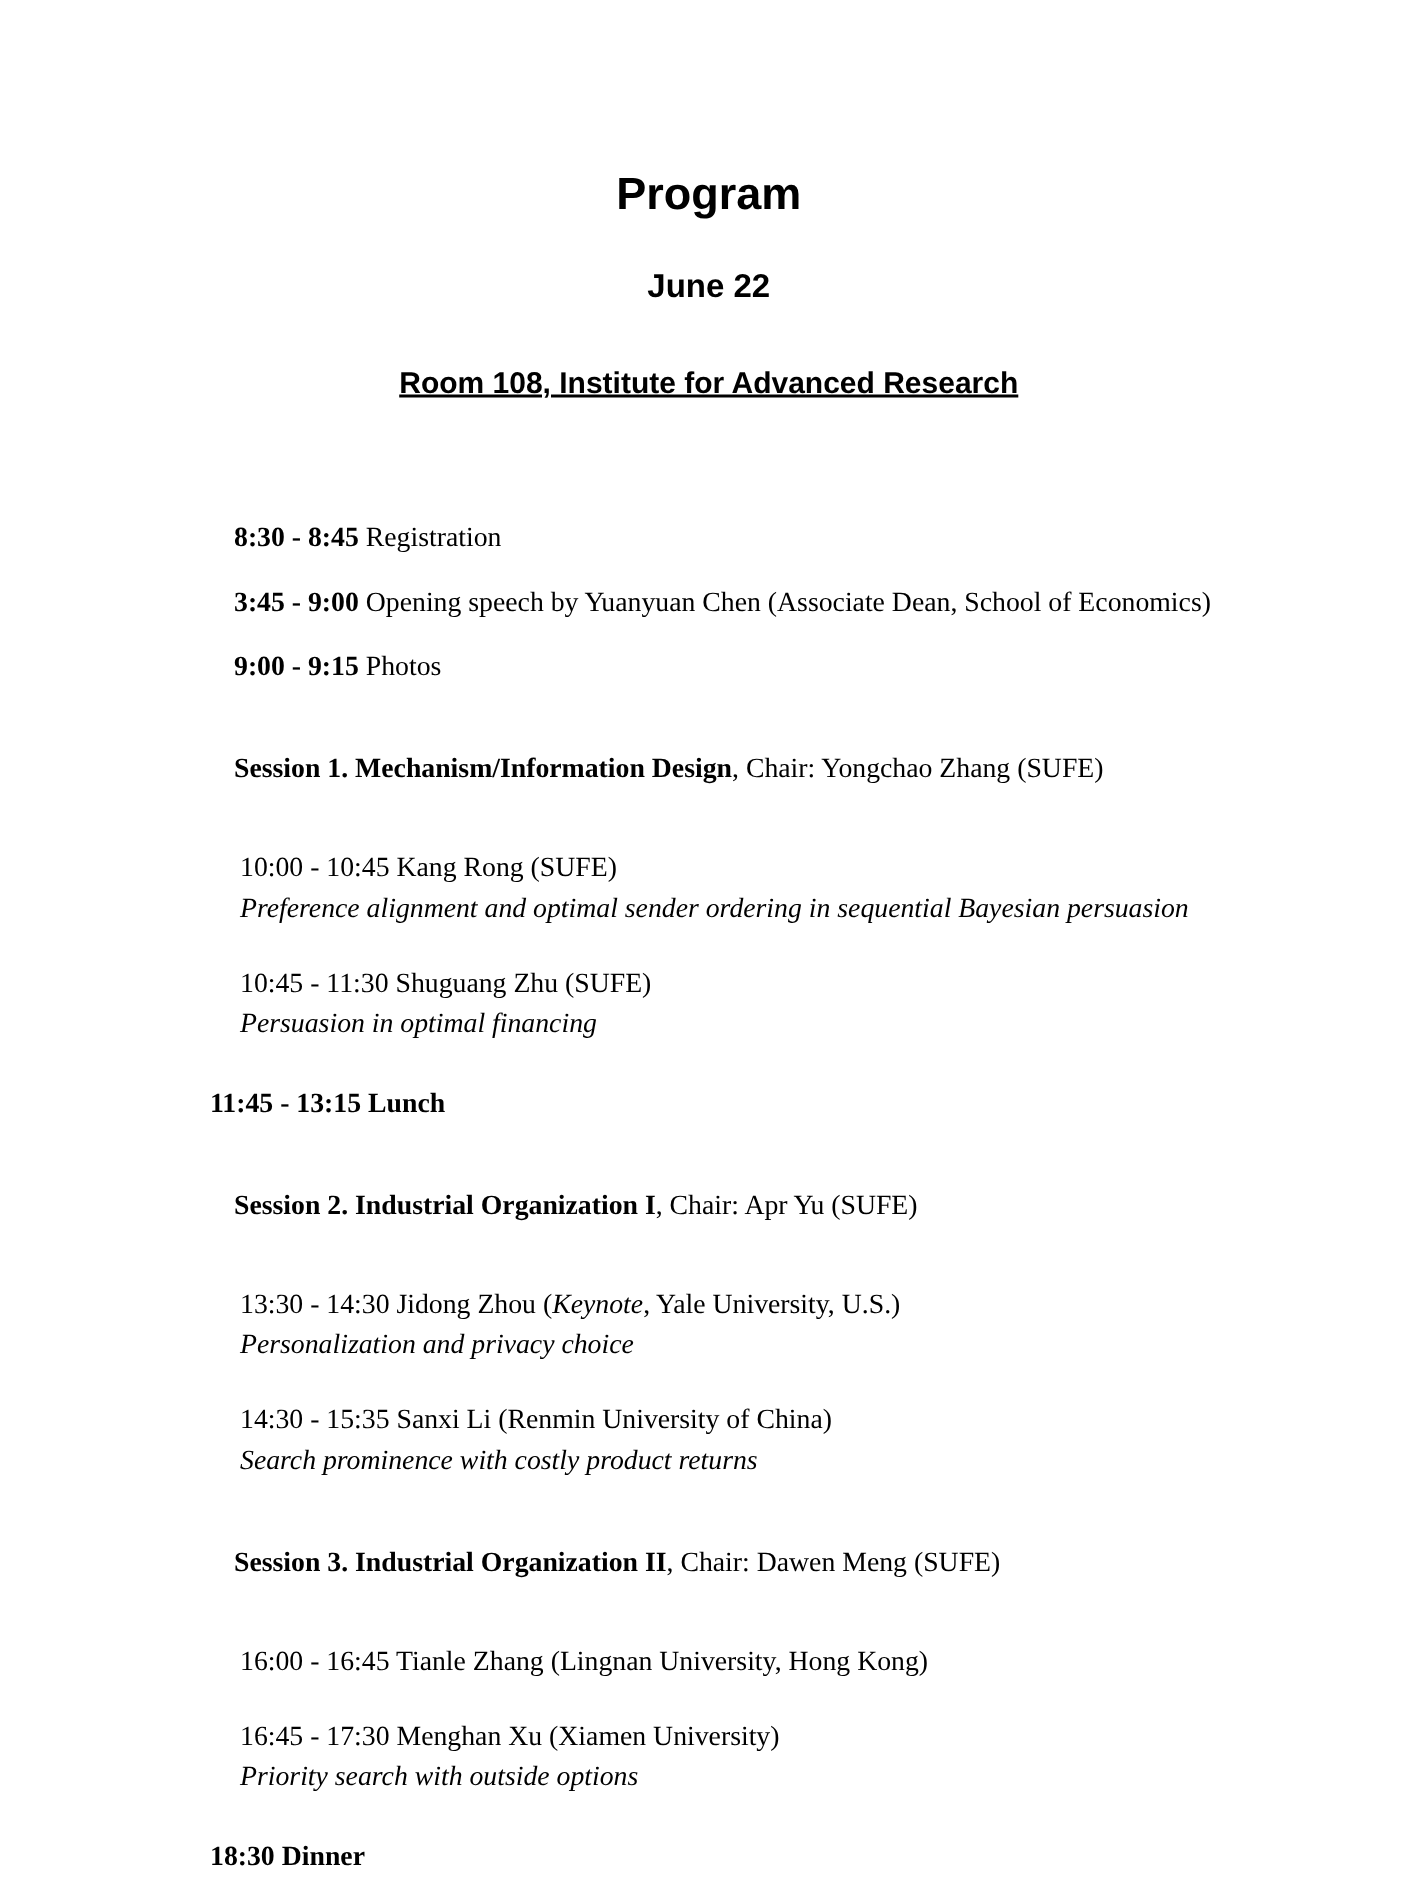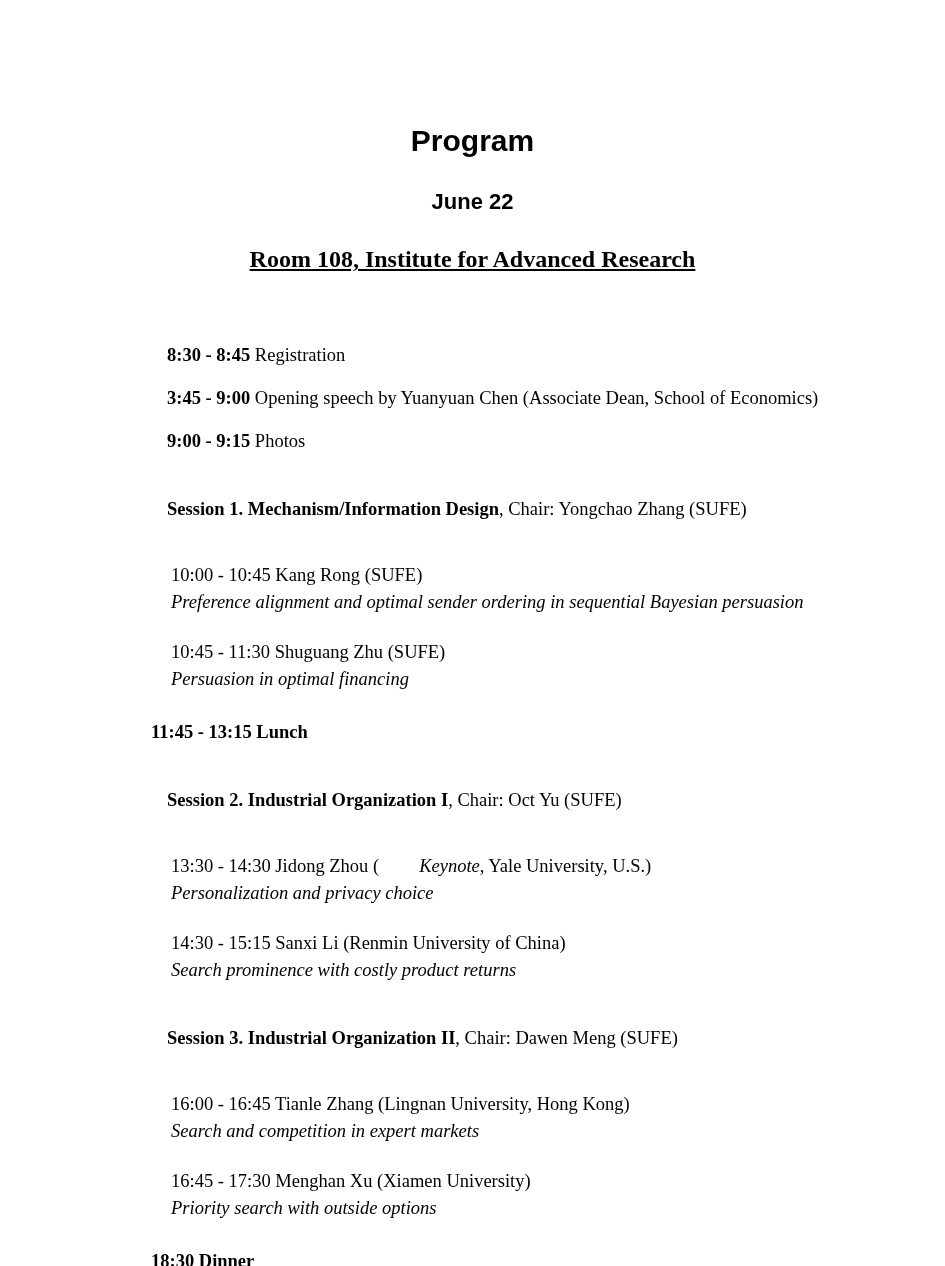--- a/index.html
+++ b/index.html
@@ -12,21 +12,21 @@
     height: 1266px;
     font-family: "Liberation Serif", serif;
     color: #000000;
     position: relative;
     overflow: hidden;
   }
   .page {
     width: 945px;
     height: 1266px;
     box-sizing: border-box;
-    padding: 11px;
+    padding: 0;
     position: relative;
   }
   .title-block {
     text-align: center;
   }
   .doc-title {
     font-family: "Liberation Sans", sans-serif;
     font-weight: bold;
     font-size: 30px;
     margin: 0;
@@ -35,40 +35,40 @@
   }
   .doc-date {
     font-family: "Liberation Sans", sans-serif;
     font-weight: bold;
     font-size: 22px;
     margin: 0;
     padding-top: 30px;
     line-height: 1.2;
   }
   .doc-venue {
-    font-family: Liberation Serif, serif;
+    font-family: Liberation Sans, sans-serif;
     font-weight: bold;
-    font-size: 24px;
-    margin: 0;
+    font-size: 20px;
+    margin: 10px;
     padding-top: 30px;
     text-decoration: underline;
     line-height: 1.2;
   }
   .content {
     padding-left: 140px;
     padding-right: 100px;
     padding-top: 52px;
     font-size: 18.5px;
     line-height: 1.46;
   }
   .line {
     white-space: nowrap;
   }
   .b { font-weight: bold; }
-  .i { font-style: italic; margin-left: 40px; }
+  .i { font-style: italic; }
   .intro-line {
     margin: 16px;
   }
   .session-head {
     margin: 16px;
     padding-top: 25px;
   }
   .talk {
     padding-left: 20px;
     padding-top: 23px;
@@ -119,40 +119,39 @@
     <div class="talk">
       <div class="talk-line line">10:45 - 11:30 Shuguang Zhu (SUFE)</div>
       <div class="talk-title line">Persuasion in optimal financing</div>
     </div>
 
     <div class="break-line line">
       <span class="b">11:45 - 13:15</span><span class="b">  Lunch</span>
     </div>
 
     <div class="session-head line">
-      <span class="b">Session 2. Industrial Organization I</span><span>, Chair: Oct Yu (SUFE)</span>
+      <span class="b">Session 2. Industrial Organization I</span><span>, Chair: Apr Yu (SUFE)</span>
     </div>
 
     <div class="talk">
       <div class="talk-line line"><span>13:30 - 14:30  Jidong Zhou (</span><span class="i">Keynote</span><span>, Yale University, U.S.)</span></div>
       <div class="talk-title line">Personalization and privacy choice</div>
     </div>
     <div class="talk">
-      <div class="talk-line line">14:30 - 15:15 Sanxi Li (Renmin University of China)</div>
+      <div class="talk-line line">14:30 - 15:35 Sanxi Li (Renmin University of China)</div>
       <div class="talk-title line">Search prominence with costly product returns</div>
     </div>
 
 
     <div class="session-head line">
       <span class="b">Session 3. Industrial Organization II</span><span>, Chair: Dawen Meng (SUFE)</span>
     </div>
 
     <div class="talk">
       <div class="talk-line line">16:00 - 16:45 Tianle Zhang (Lingnan University, Hong Kong)</div>
-      <div class="talk-title line">Search and competition in expert markets</div>
     </div>
     <div class="talk">
       <div class="talk-line line">16:45 - 17:30 Menghan Xu (Xiamen University)</div>
       <div class="talk-title line">Priority search with outside options</div>
     </div>
 
     <div class="break-line line">
       <span class="b">18:30</span><span class="b">   Dinner</span>
     </div>
 

